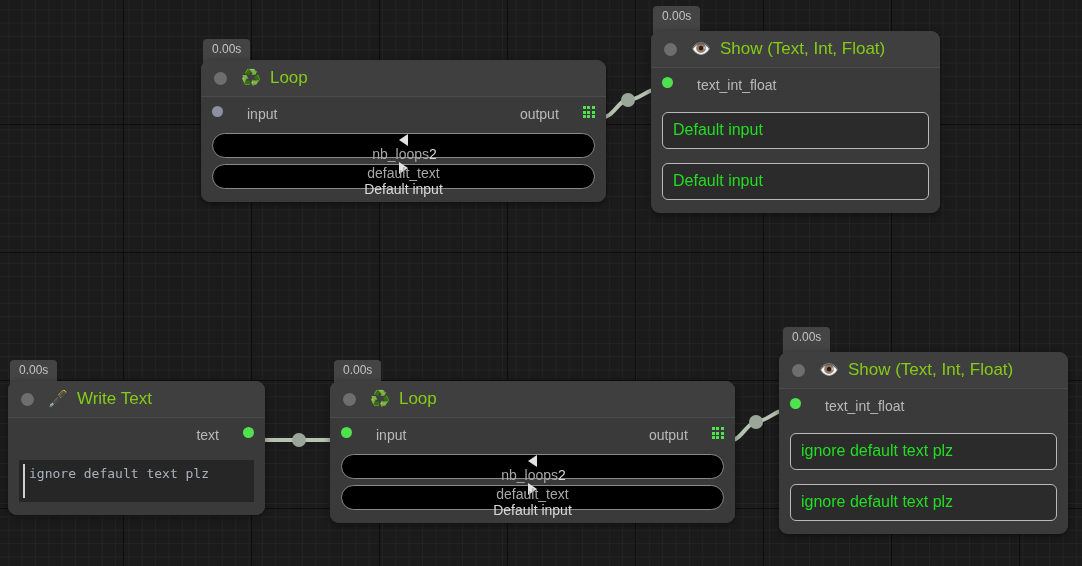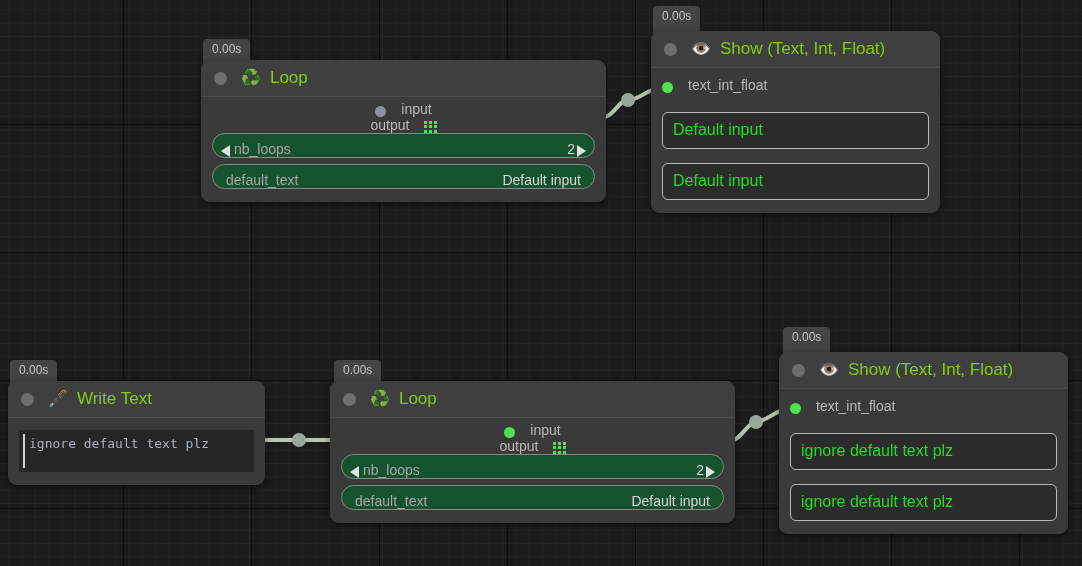--- a/index.html
+++ b/index.html
@@ -91,22 +91,22 @@
   }
 
   
   .socket-row {
     display: flex;
     align-items: center;
     height: 26px;
     margin-top: 4px;
     position: relative;
   }
-  .socket-row.spread { justify-content: space-between; flex-direction: column; }
-  .sock-group { display: flex; align-items: flex-end; gap: 15px; }
+  .socket-row.spread { justify-content: space-between; }
+  .sock-group { display: flex; align-items: flex-start; gap: 24px; }
   .sock-dot {
     width: 11px; height: 11px;
     border-radius: 50%;
     flex: 0 0 auto;
   }
   .sock-dot.green { background: #4ee24e; }
   .sock-dot.grey  { background: #8d90a3; }
   .sock-label {
     font-size: 14px;
     color: #b9b9b9;
@@ -120,28 +120,29 @@
     flex: 0 0 auto;
   }
   .grid-sock i { background: #4ee24e; display: block; width: 3px; height: 3px; }
 
   
   .pill {
     height: 25px;
     margin-top: 6px;
     border: 1px solid #888888;
     border-radius: 13px;
-    background: #14532d;
+    background: #000000;
     display: flex;
-    align-items: flex-end;
+    align-items: center;
     justify-content: space-between;
     padding: 0 13px;
     box-sizing: border-box;
     font-size: 14px;
     color: #bdbdbd;
+    flex-direction: column;
   }
   .pill .lbl { color: #a8a8a8; white-space: nowrap; }
   .pill .val { color: #d8d8d8; white-space: nowrap; }
   .pill.stepper { padding: 0 8px; }
   .arrow {
     width: 0; height: 0;
     border-top: 6px solid transparent;
     border-bottom: 6px solid transparent;
     flex: 0 0 auto;
   }
@@ -270,20 +271,27 @@
   </div>
 
   <div class="timer" style="left:10px; top:360px;">0.00s</div>
   <div class="node" style="left:8px; top:381px; width:257px;">
     <div class="node-header">
       <span class="collapse-dot"></span>
       <span class="node-emoji">🖋️</span>
       <span class="node-title">Write Text</span>
     </div>
     <div class="node-body">
+      <div class="socket-row spread">
+        <span></span>
+        <span class="sock-group">
+          <span class="sock-label">text</span>
+          <span class="sock-dot green"></span>
+        </span>
+      </div>
       <div class="textarea">
         <span class="caret"></span>
         <span class="ttext">ignore default text plz</span>
       </div>
     </div>
   </div>
 
   <div class="timer" style="left:334px; top:360px;">0.00s</div>
   <div class="node" style="left:330px; top:381px; width:405px;">
     <div class="node-header">

